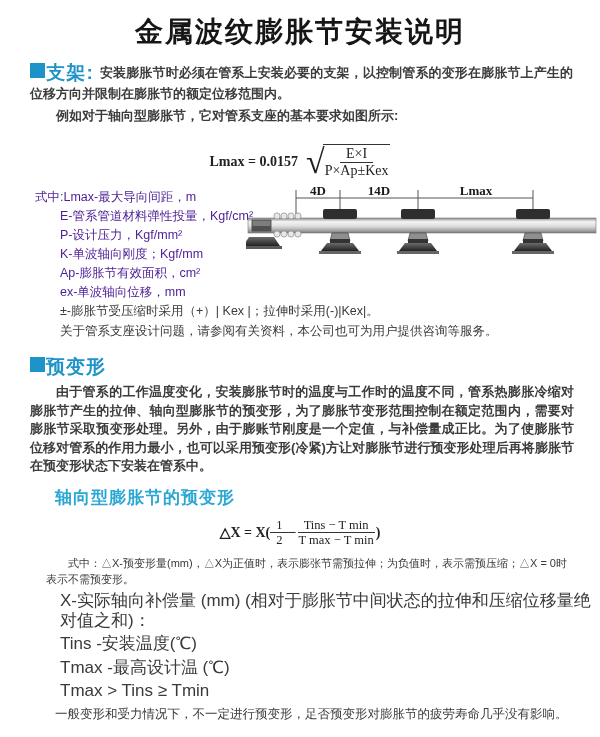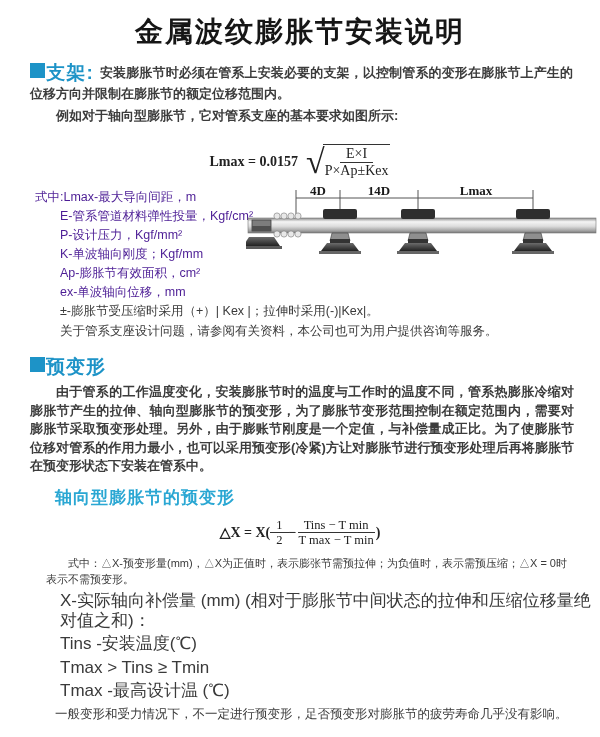--- a/index.html
+++ b/index.html
@@ -187,16 +187,16 @@
     <span class="num it">Tins − T min</span>
     <span class="den it">T max − T min</span>
   </span>
   <span>)</span>
 </div>
 <div class="formula-note">式中：△X-预变形量(mm)，△X为正值时，表示膨张节需预拉伸；为负值时，表示需预压缩；△X = 0时表示不需预变形。</div>
 
 <div class="adefs">
   <div class="d-line">X-实际轴向补偿量 (mm) (相对于膨胀节中间状态的拉伸和压缩位移量绝对值之和)：</div>
   <div class="d-line">Tins -安装温度(℃)</div>
+  <div class="d-line">Tmax -最高设计温 (℃)</div>
   <div class="d-line">Tmax &gt; Tins ≥ Tmin</div>
-  <div class="d-line">Tmax -最高设计温 (℃)</div>
 </div>
 <div class="closing">一般变形和受力情况下，不一定进行预变形，足否预变形对膨胀节的疲劳寿命几乎没有影响。</div>
 
 </body></html>

